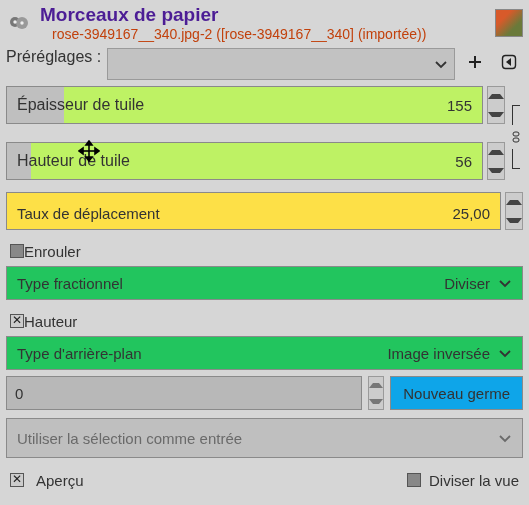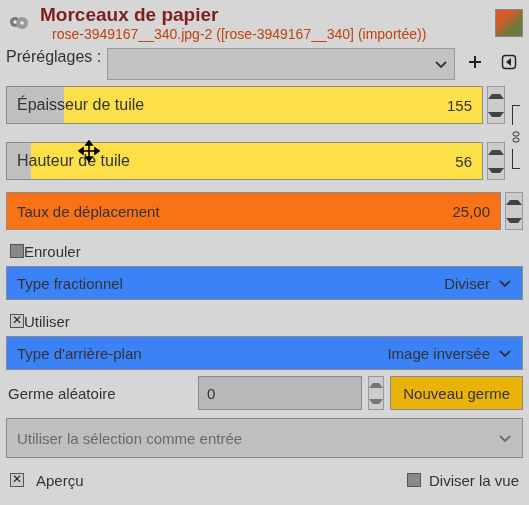--- a/index.html
+++ b/index.html
@@ -3,58 +3,58 @@
 <meta charset="utf-8">
 <style>
 * { box-sizing: border-box; margin: 0; padding: 0; font-family: "Segoe UI", "Liberation Sans", sans-serif; }
 body { background: #d6d6d6; width: 529px; height: 505px; overflow: hidden; color: #333; font-size: 15px; }
 
 .dialog { width: 100%; height: 100%; padding: 4px 6px; }
 
 .header { display: flex; align-items: center; gap: 8px; margin-bottom: 6px; }
 .header-logo { width: 26px; height: 26px; display:flex; align-items:center; justify-content:center; }
 .header-text { flex: 1; }
-.header-title { font-weight: 700; font-size: 19px; color: #7f1d1d; }
+.header-title { font-weight: 700; font-size: 19px; color: #4c1d95; }
 .header-sub { font-size: 14px; color: #c2410c; margin-left: 12px; }
 .header-thumb { width: 28px; height: 28px; background: linear-gradient(135deg,#d85a2a 30%,#6a7a3a 70%); border:1px solid #888; }
 
 .row { display: flex; align-items: flex-start; gap: 6px; margin-bottom: 6px; }
 
 .preset-label { font-size: 16px; }
 .preset-combo { flex: 1; height: 32px; background: #c2c2c2; border: 1px solid #9a9a9a; display:flex; align-items:center; justify-content:flex-end; padding:0 6px; }
 .chev-down { width:14px; height:14px; }
 .icon-btn { width: 28px; height: 28px; display:flex; align-items:center; justify-content:center; border:1px solid transparent; }
 
 .slider-block { display:flex; align-items:center; gap:4px; margin-bottom:8px; }
-.slider-field { flex:1; position:relative; height:38px; background:#fde047; border:1px solid #8a8a8a; display:flex; align-items:center; justify-content:space-between; padding:0 10px; }
+.slider-field { flex:1; position:relative; height:38px; background:#bef264; border:1px solid #8a8a8a; display:flex; align-items:center; justify-content:space-between; padding:0 10px; }
 .slider-field .fill { position:absolute; left:0; top:0; bottom:0; background:#bfbfbf; }
 .slider-field .lbl, .slider-field .val { position:relative; z-index:1; }
 .slider-field .lbl { font-size:16px; }
 .slider-field .val { font-size:15px; }
 .spin { width:18px; height:38px; background:#ccc; border:1px solid #9a9a9a; display:flex; flex-direction:column; }
 .spin div { flex:1; display:flex; align-items:center; justify-content:center; }
 .vsep { width:14px; display:flex; flex-direction:column; align-items:center; justify-content:center; gap:6px; font-size:11px; color:#444; }
 .link-line { width:8px; height:20px; border-left:1.5px solid #333; border-bottom:1.5px solid #333; border-top:1.5px solid #333; }
 
 .plain-spin-row { display:flex; align-items:center; gap:4px; margin-bottom:6px; height:38px; }
-.plain-spin-row .label-area { flex:1; background:#f97316; border:1px solid #8a8a8a; height:100%; display:flex; align-items:center; justify-content:space-between; padding:0 10px; }
+.plain-spin-row .label-area { flex:1; background:#fde047; border:1px solid #8a8a8a; height:100%; display:flex; align-items:flex-start; justify-content:space-between; padding:12px 10px; }
 
 .cb-row { display:flex; align-items:center; height:30px; padding:0 4px; }
 .cb { width:14px; height:14px; background:#888; border:1px solid #555; display:inline-block; }
 .cb.cross { background:#ccc; position:relative; }
 .cb.cross::before { content:"✕"; position:absolute; left:1px; top:-2px; font-size:12px; color:#222; }
 
-.dropdown { height:34px; background:#3b82f6; border:1px solid #8a8a8a; display:flex; align-items:center; justify-content:space-between; padding:0 10px; margin-bottom:6px; }
+.dropdown { height:34px; background:#22c55e; border:1px solid #8a8a8a; display:flex; align-items:center; justify-content:space-between; padding:0 10px; margin-bottom:6px; }
 
 .seed-row { display:flex; align-items:center; gap:6px; height:34px; margin-bottom:8px; }
 .seed-label { width:186px; padding-left:2px; }
 .seed-val { flex:1; background:#b8b8b8; border:1px solid #8a8a8a; height:100%; display:flex; align-items:center; padding:0 8px; }
 .seed-spin { width:16px; height:100%; background:#ccc; border:1px solid #9a9a9a; display:flex; flex-direction:column; }
 .seed-spin div{flex:1; display:flex; align-items:center; justify-content:center;}
-.seed-btn { height:100%; padding:0 12px; background:#eab308; border:1px solid #8a8a8a; display:flex; align-items:center; }
+.seed-btn { height:100%; padding:0 12px; background:#0ea5e9; border:1px solid #8a8a8a; display:flex; align-items:center; }
 
 .input-sel { height:40px; background:#bfbfbf; border:1px solid #8a8a8a; display:flex; align-items:center; justify-content:space-between; padding:0 10px; color:#6a6a6a; margin-bottom:8px; }
 
 .footer { display:flex; align-items:center; justify-content:space-between; padding:0 4px; height:28px; }
 
 .cursor-move { position:absolute; left:78px; top:140px; pointer-events:none; z-index:50; }
 .chev-path { fill:none; stroke:#333; stroke-width:1.8; }
 .tri-up { width:0;height:0;border-left:4px solid transparent;border-right:4px solid transparent;border-bottom:5px solid #444;}
 .tri-dn { width:0;height:0;border-left:4px solid transparent;border-right:4px solid transparent;border-top:5px solid #444;}
 </style>
@@ -167,35 +167,34 @@
     <span style="display:flex;align-items:center;gap:8px;">
       <span>Diviser</span>
       <svg class="chev-down" viewBox="0 0 14 14">
           <path class="chev-path" d="M2 5l5 5 5-5"></path>
         </svg>
     </span>
   </div>
 
   <div class="cb-row">
     <span class="cb cross"></span>
-    <span>Utiliser</span>
+    <span>Hauteur</span>
   </div>
 
   <div class="dropdown">
     <span>Type d'arrière-plan</span>
     <span style="display:flex;align-items:center;gap:8px;">
       <span>Image inversée</span>
       <svg class="chev-down" viewBox="0 0 14 14">
           <path class="chev-path" d="M2 5l5 5 5-5"></path>
         </svg>
     </span>
   </div>
 
   <div class="seed-row">
-    <div class="seed-label">Germe aléatoire</div>
     <div class="seed-val">
         <span>0</span>
       </div>
     <div class="seed-spin">
         <div>
           <div class="tri-up" style="border-bottom-color:#777"></div>
         </div>
         <div>
           <div class="tri-dn" style="border-top-color:#777"></div>
         </div>

